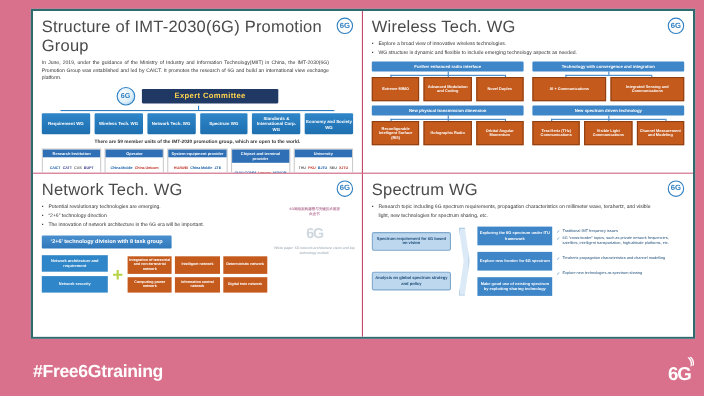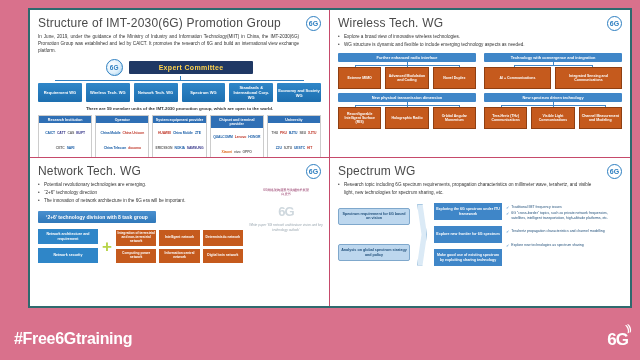--- a/index.html
+++ b/index.html
@@ -20,21 +20,21 @@
     grid-template-columns: 1fr 1fr;
     grid-template-rows: 1fr 1fr;
   }
 
   .quad { position: relative; overflow: hidden; background: #fff; padding: 6px 8px 4px 8px; }
   .quad.q1 { border-right: 1.2px solid #c64a6b; border-bottom: 1.2px solid #c64a6b; }
   .quad.q2 { border-bottom: 1.2px solid #c64a6b; }
   .quad.q3 { border-right: 1.2px solid #c64a6b; }
 
   .q-title {
-    font-size: 12px; color: #4a4a4a; font-weight: 400;
+    font-size: 15px; color: #4a4a4a; font-weight: 400;
     letter-spacing: .2px; margin-bottom: 3px;
   }
 
   .logo6g {
     position: absolute; right: 8px; top: 6px;
     width: 15px; height: 15px; border-radius: 50%;
     border: 1.2px solid #2e7fc1;
     color: #2e7fc1; font-size: 7px; font-weight: bold;
     display: flex; align-items: center; justify-content: center;
     background: #fff;
@@ -175,21 +175,21 @@
     background: #3f86c8; color: #fff; font-size: 3.6px; font-weight: bold;
     line-height: 1.25; text-align: center; padding: 3px 2px; min-height: 17px;
     display: flex; align-items: center; justify-content: center;
   }
   .spec-col-right { flex: 1; display: flex; flex-direction: column; gap: 8px; padding-top: 2px; }
   .checkitem { display: flex; gap: 2px; font-size: 3.5px; color: #1f4e79; line-height: 1.45; }
   .checkitem .ck { color: #2f78ba; font-size: 4px; }
 
   
   .footer-tag {
-    position: absolute; left: 14px; bottom: 12px;
+    position: absolute; left: 30px; bottom: 12px;
     color: #ffffff; font-size: 16px; font-weight: bold; letter-spacing: -.3px;
   }
   .footer-logo {
     position: absolute; right: 12px; bottom: 10px;
     color: #fff; font-size: 17px; font-weight: bold; letter-spacing: -1px;
   }
   .footer-logo .waves {
     position: absolute; right: -2px; top: -7px;
     font-size: 9px; transform: rotate(-18deg);
   }

